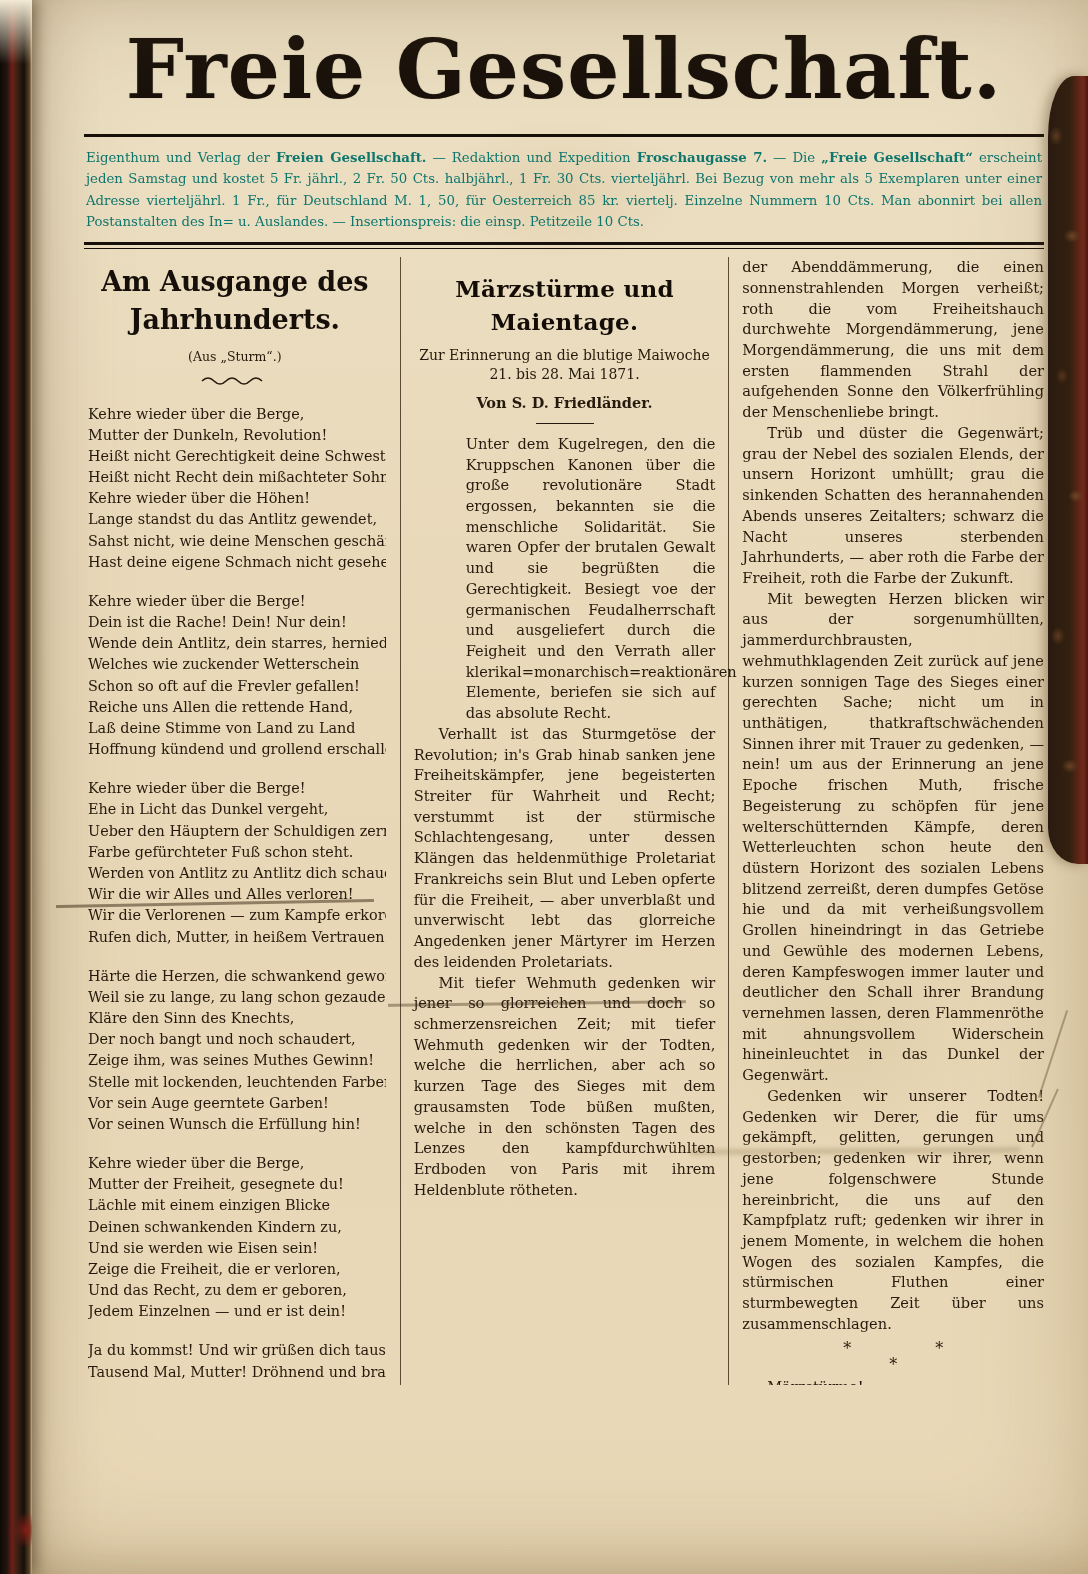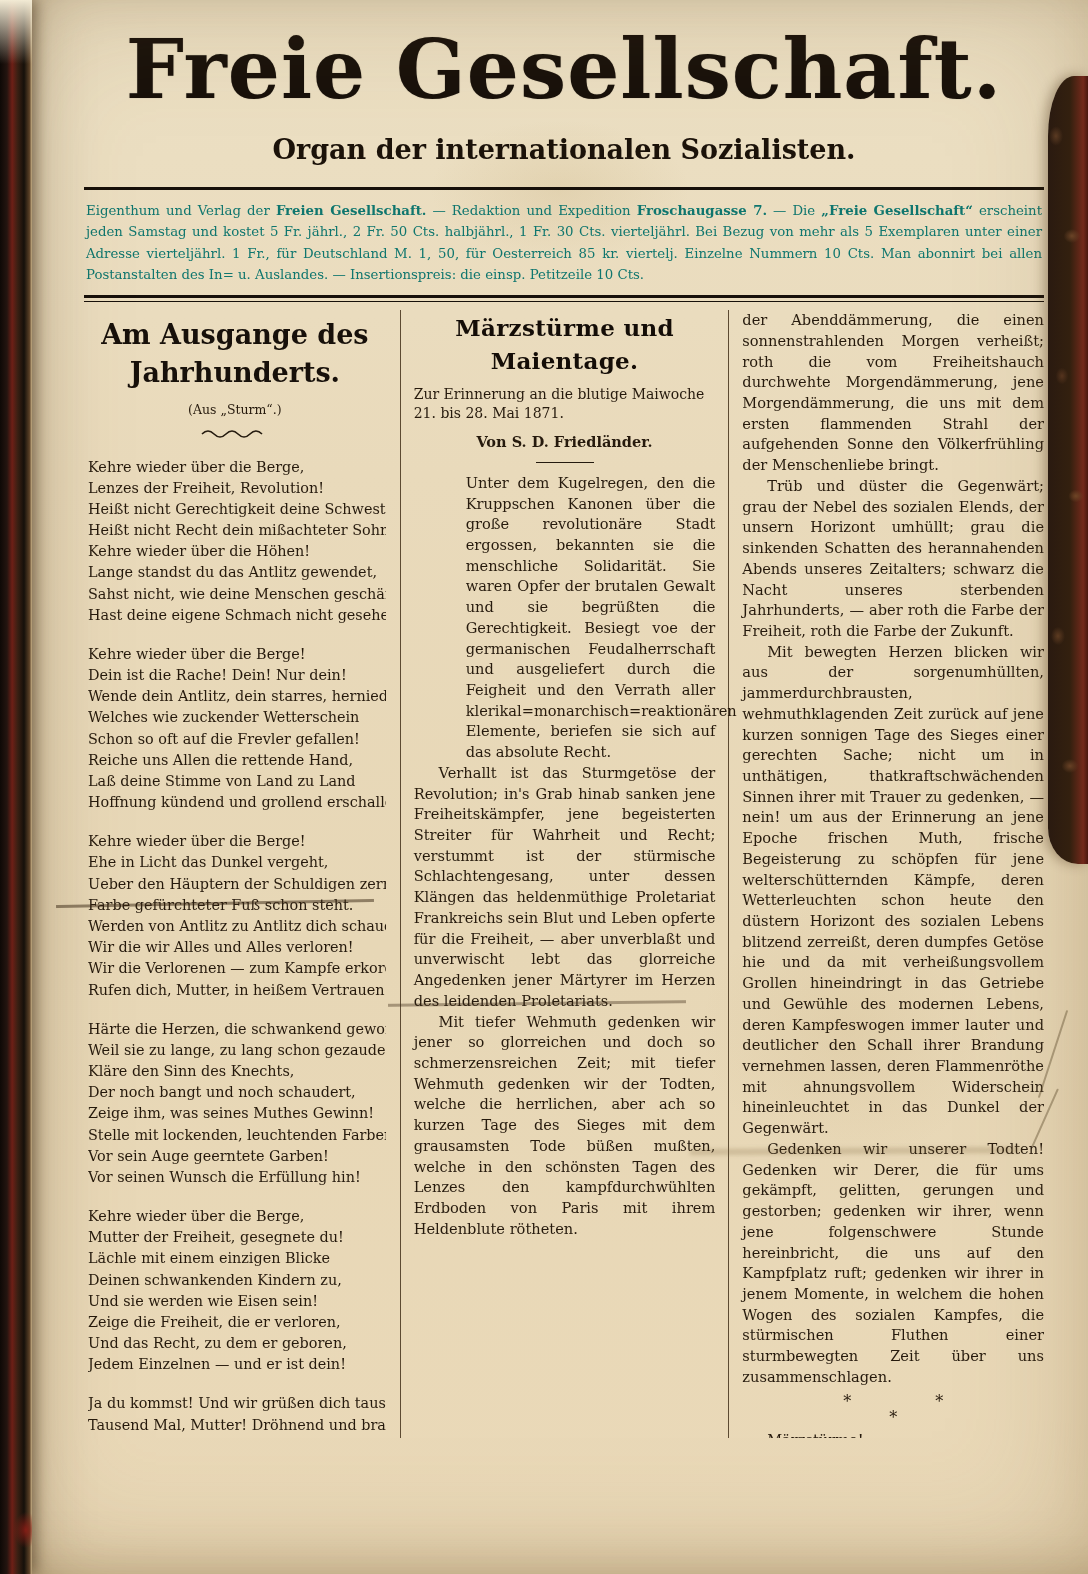--- a/index.html
+++ b/index.html
@@ -85,22 +85,22 @@
   .col3{padding-left:13px;}
 
   
   .poem-title{font-size:27px;font-weight:bold;text-align:center;margin-top:6px;color:#17100a;}
   .poem-source{text-align:center;font-size:12.5px;margin-top:8px;}
   .squiggle{display:block;margin:10px auto 2px auto;}
   .stanza{margin-top:18px;padding-left:4px;}
   .pline{white-space:nowrap;overflow:hidden;font-size:14.4px;line-height:1.47;}
 
   
-  .art-title{font-size:23px;font-weight:bold;text-align:center;margin-top:2px;color:#140d07;letter-spacing:.3px;}
-  .art-sub{text-align:left;font-size:14px;margin-top:8px;line-height:1.35;}
+  .art-title{font-size:23px;font-weight:bold;text-align:center;margin-top:16px;color:#140d07;letter-spacing:.3px;}
+  .art-sub{text-align:center;font-size:14px;margin-top:8px;line-height:1.35;}
   .art-byline{text-align:center;font-size:14.5px;margin-top:9px;font-weight:bold;}
   .short-rule{width:58px;border-top:1.5px solid #241a0e;margin:9px auto 10px auto;}
 
   .col p{margin:0;text-align:justify;text-indent:1.7em;}
   .col p.noind{text-indent:0;}
   .quote{margin-left:52px;}
   .quote p{text-indent:1.5em;text-align:justify;}
   .quote p:first-child{text-indent:0;}
   .asterism{margin:7px 0 5px 0;}
   .ast-row1{display:flex;justify-content:center;gap:84px;font-size:16px;line-height:.9;}
@@ -113,37 +113,36 @@
 <div class="binding-top-light"></div>
 <div class="cover-right"></div>
 <div class="paper-vignette"></div>
 <div class="stain s1"></div>
 <div class="stain s2"></div>
 
 <div class="sheet">
 
 
   <div class="masthead">Freie Gesellschaft.</div>
-  <div class="subtitle">Organ der internationalen Sozialisten.</div>
 
   <div class="imprint"><span>Eigenthum und Verlag der </span><b>Freien Gesellschaft.</b><span> — Redaktion und Expedition </span><b>Froschaugasse 7.</b><span> — Die </span><b>„Freie Gesellschaft“</b><span> erscheint jeden Samstag und kostet 5 Fr. jährl., 2 Fr. 50 Cts. halbjährl., 1 Fr. 30 Cts. vierteljährl.  Bei Bezug von mehr als 5 Exemplaren unter einer Adresse vierteljährl. 1 Fr., für Deutschland M. 1, 50, für Oesterreich 85 kr. viertelj. Einzelne Nummern 10 Cts.  Man abonnirt bei allen Postanstalten des In= u. Auslandes. — Insertionspreis: die einsp. Petitzeile 10 Cts.</span></div>
   <div class="imprint-rules"></div>
 
   <div class="columns">
 
     <div class="col col1">
       <div class="poem-title">Am Ausgange des Jahrhunderts.</div>
       <div class="poem-source">(Aus „Sturm“.)</div>
       <svg class="squiggle" width="70" height="10" viewBox="0 0 70 10">
         <path d="M2 5 q6 -6 12 0 q6 6 12 0 q6 -6 12 0 q6 6 12 0 q6 -6 12 0" stroke="#241a0e" stroke-width="1.6" fill="none"></path>
       </svg>
       <div>
           <div class="stanza">
             <div class="pline">Kehre wieder über die Berge,</div>
-            <div class="pline">Lenzes der Freiheit, Revolution!</div>
+            <div class="pline">Mutter der Dunkeln, Revolution!</div>
             <div class="pline">Heißt nicht Gerechtigkeit deine Schwester?</div>
             <div class="pline">Heißt nicht Recht dein mißachteter Sohn?</div>
             <div class="pline">Kehre wieder über die Höhen!</div>
             <div class="pline">Lange standst du das Antlitz gewendet,</div>
             <div class="pline">Sahst nicht, wie deine Menschen geschändet,</div>
             <div class="pline">Hast deine eigene Schmach nicht gesehen.</div>
           </div>
           <div class="stanza">
             <div class="pline">Kehre wieder über die Berge!</div>
             <div class="pline">Dein ist die Rache! Dein! Nur dein!</div>

